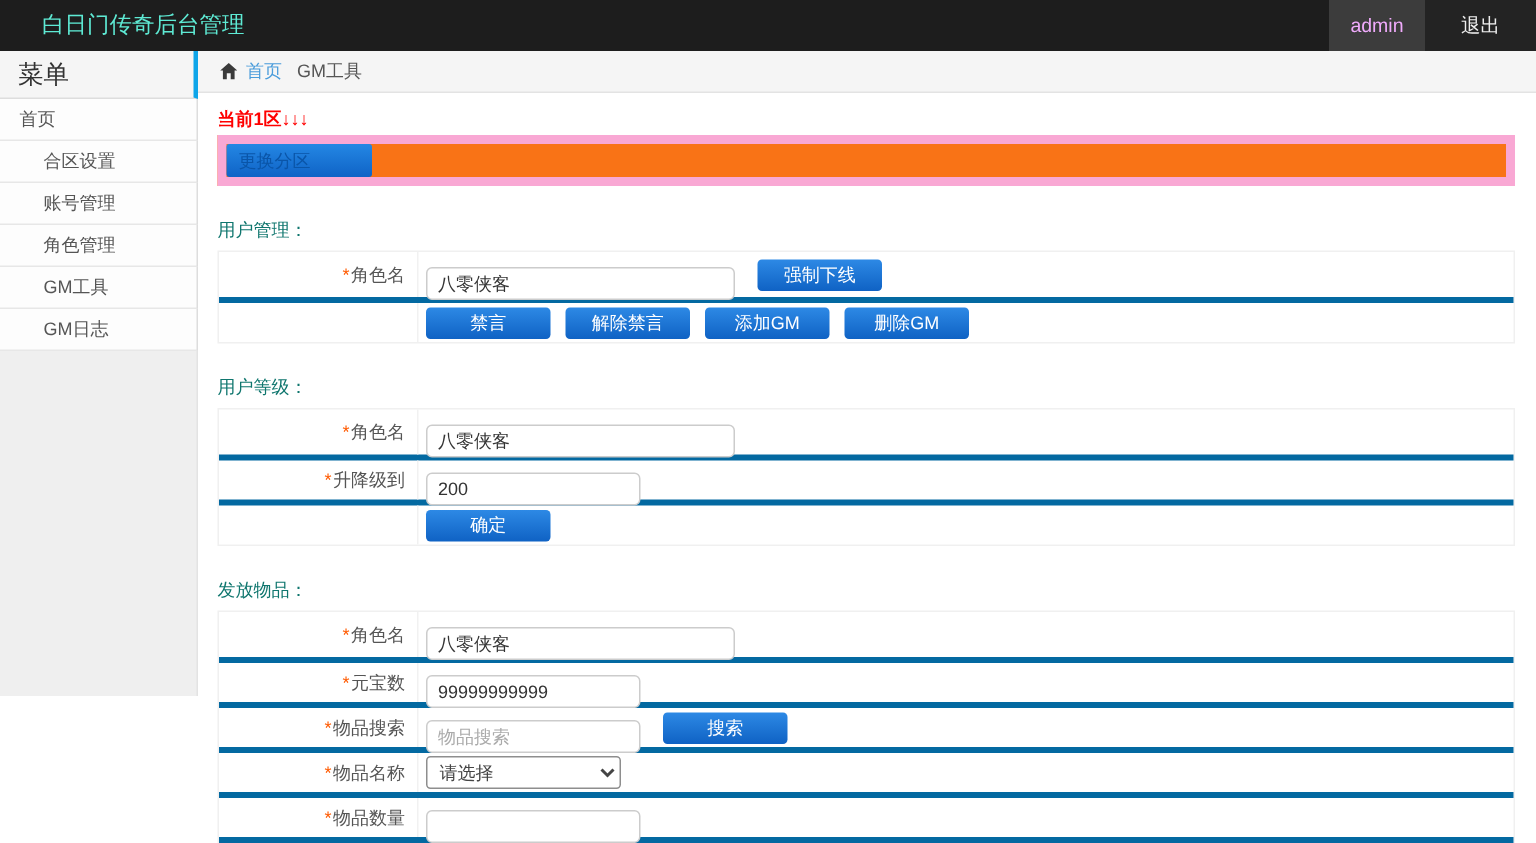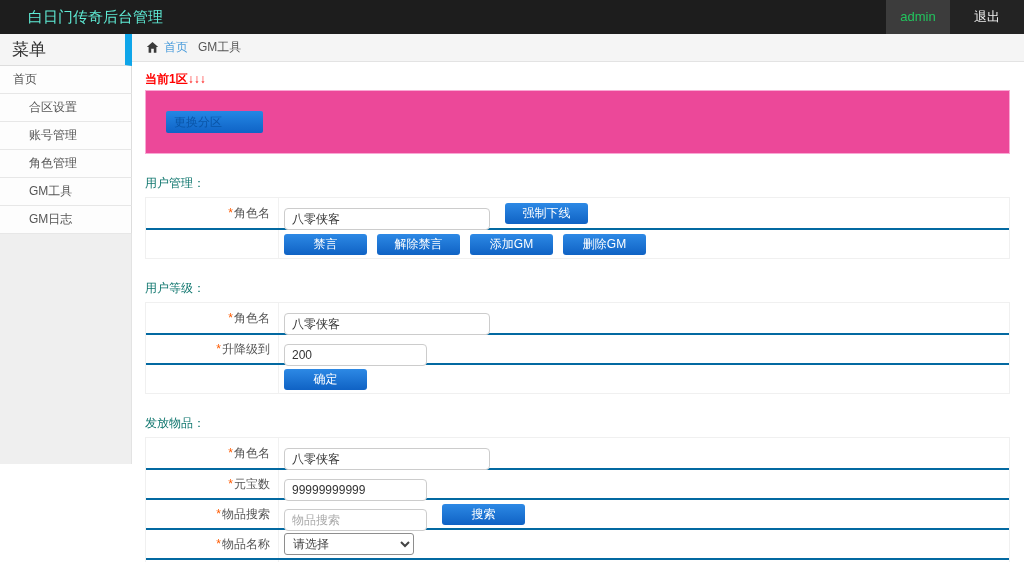--- a/index.html
+++ b/index.html
@@ -2,55 +2,55 @@
 <html><head>
 <meta charset="utf-8">
 <style>
   * { margin:0; padding:0; box-sizing:border-box; }
   html,body { width:1024px; height:562px; background:#fff; overflow:hidden;
     font-family:"Liberation Sans","DejaVu Sans",sans-serif; font-size:12px; color:#333; }
 
   
   .topbar { height:34px; background:#1d1d1d; display:flex; align-items:stretch; }
   .topbar-title { color:#5eead4; font-size:15px; line-height:34px; padding-left:28px; flex:1; }
-  .topbar-user { width:64px; background:#3c3c3c; color:#22c55e; text-align:center; line-height:34px; font-size:13px; cursor:pointer; }
+  .topbar-user { width:64px; background:#3c3c3c; color:#f0abfc; text-align:center; line-height:34px; font-size:13px; cursor:pointer; }
   .topbar-logout { width:74px; background:#232323; color:#eee; text-align:center; line-height:34px; font-size:13px; cursor:pointer; }
 
   .layout { display:flex; height:528px; }
 
   
   .sidebar { width:132px; flex:0 0 132px; }
   .menu-header { height:32px; line-height:32px; padding-left:12px; font-size:17px; color:#333;
-    background:#f5f5f5; border-bottom:1px solid #ddd; border-right:7px solid #0ea5e9; }
+    background:#f5f5f5; border-bottom:1px solid #ddd; border-right:3px solid #0ea5e9; }
   .menu-item { height:28px; line-height:27px; color:#555; background:#fdfdfd;
     border-bottom:1px solid #e7e7e7; border-right:1px solid #ddd; padding-left:13px; cursor:pointer; }
   .menu-item.sub { padding-left:29px; }
   .sidebar-filler { height:230px; background:#efefef; border-right:1px solid #e3e3e3; }
 
   
   .content { flex:1; background:#fff; }
   .breadcrumb { height:28px; background:#f5f5f5; border-bottom:1px solid #e3e3e3;
     display:flex; align-items:center; padding-left:14px; color:#555; }
   .breadcrumb .crumb-home { color:#4a9cdb; margin:0 6px 0 5px; cursor:pointer; text-decoration:none; }
   .breadcrumb .crumb-cur { color:#555; margin-left:4px; }
   .home-icon { display:inline-flex; margin-top:-1px; }
 
   .page { padding:0 14px 0 13px; }
   .notice { color:#ff0000; font-weight:bold; margin-top:9px; height:16px; }
 
-  .zone-box { margin-top:3px; border:1px solid #f9a8d4; padding:20px; background:#ec4899; }
+  .zone-box { margin-top:3px; border:6px solid #f9a8d4; padding:0; background:#f97316; }
   .zone-btn { display:block; width:97px; height:22px; line-height:22px; text-align:left; padding:0 8px;
     background:linear-gradient(#2487e4,#0f63c6); color:#0a55a8; border:none; border-radius:2px;
     font-size:12px; cursor:pointer; font-family:inherit; }
 
   .section-title { margin-top:21px; margin-bottom:7px; color:#0f766e; height:15px; }
 
   .ftable { border:1px solid #f0f0f0; background:#fff; }
   .frow { display:flex; align-items:center; height:30px; }
-  .frow + .frow { border-top:2px solid #0369a1; }
+  .frow + .frow { border-top:4px solid #0369a1; }
   .flabel { width:133px; height:100%; display:flex; align-items:center; justify-content:flex-end;
     padding-right:8px; border-right:1px solid #f1f1f1; color:#555; }
   .req { color:#ff5a00; margin-right:1px; }
   .ffield { flex:1; display:flex; align-items:center; padding-left:5px; height:100%; }
 
   input[type=text] { height:22px; border:1px solid #ccc; border-radius:4px; padding:0 7px;
     font-size:12px; color:#333; font-family:inherit; outline:none;margin-top:12px; }
   input[type=text]::placeholder { color:#aaa; }
   .in-wide { width:206px; }
   .in-small { width:143px; }

